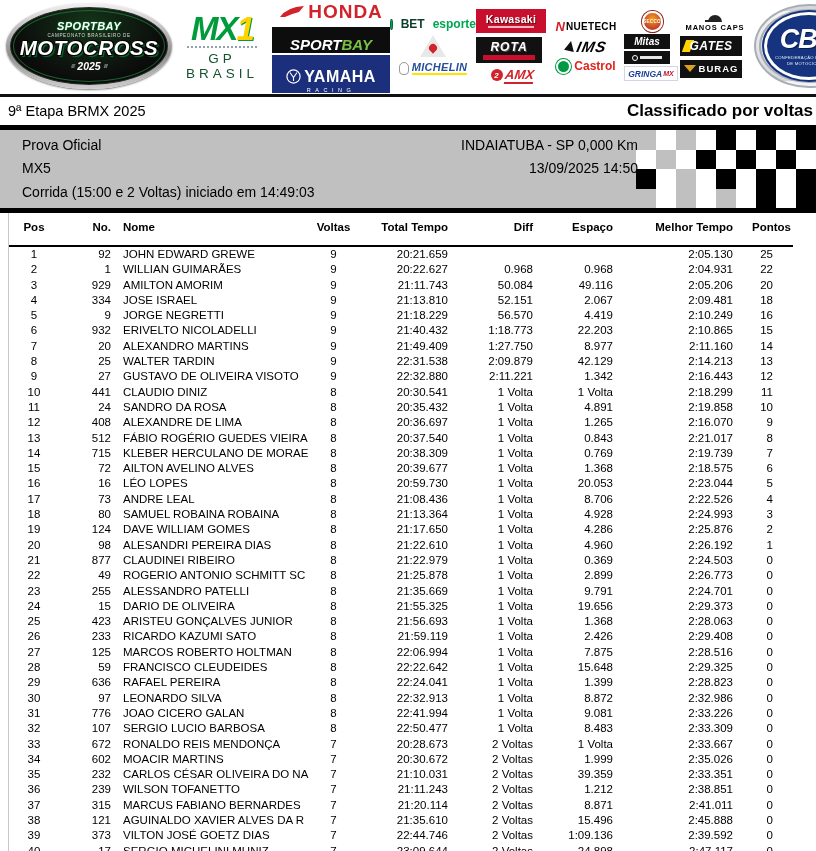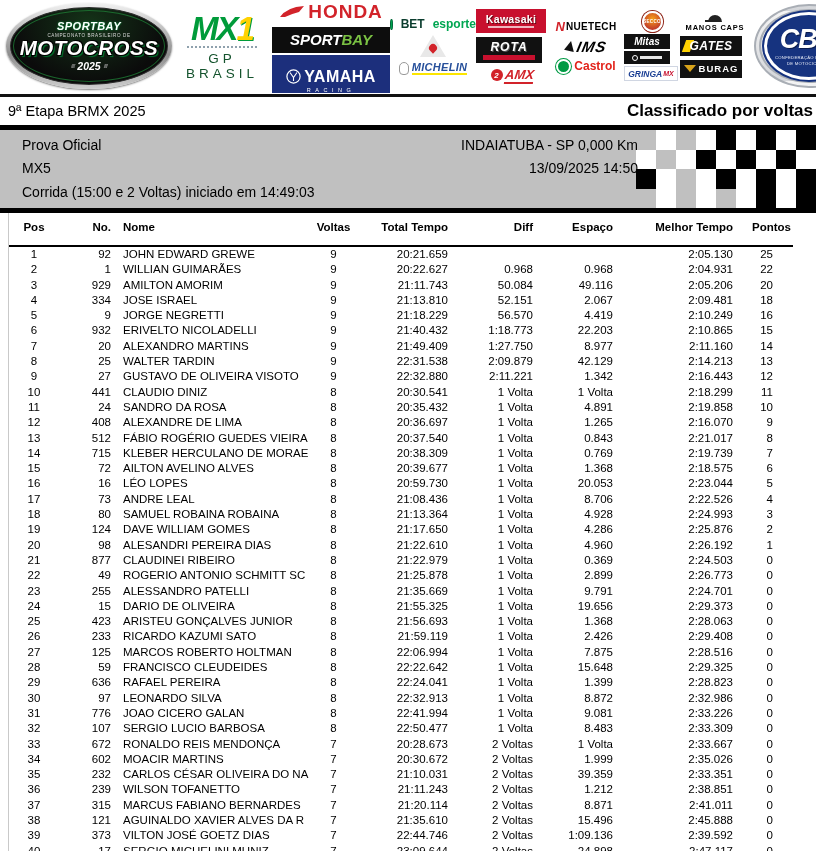--- a/index.html
+++ b/index.html
@@ -46,21 +46,21 @@
     letter-spacing:-2px; }
   .mx1-main .mx { color:#009b3a; }
   .mx1-main .one { color:#ffd200; text-shadow:1px 1px 0 #009b3a; }
   .mx1-dots { border-bottom:2px dotted #8fa1ad; width:70%; margin:1px auto 3px; }
   .mx1-sub { font-weight:normal; font-size:13.5px; color:#14532d; letter-spacing:4px; }
 
   
   .honda-stack { width:118px; display:flex; flex-direction:column; gap:2px; }
   .honda-row { display:flex; align-items:center; justify-content:center; gap:3px; height:25px; }
   .honda-word { color:#d2232a; font-weight:bold; font-size:19px; letter-spacing:1px; }
-  .sportbay-box { background:#0d0d0d; height:26px; display:flex; align-items:center;
+  .sportbay-box { background:#0d0d0d; height:26px; display:flex; align-items:flex-end;
     justify-content:center; font-style:italic; font-weight:bold; font-size:15px; }
   .sportbay-box .sp { color:#fff; } .sportbay-box .bay { color:#7ac143; }
   .yamaha-box { background:#1c2f7c; height:38px; display:flex; flex-direction:column;
     align-items:center; justify-content:flex-end; }
   .yamaha-row { display:flex; align-items:center; gap:3px; }
   .yamaha-word { color:#fff; font-weight:bold; font-size:16px; letter-spacing:.5px; }
   .yamaha-sub { color:#fff; font-size:5.5px; letter-spacing:4.5px; margin-top:1px; }
 
   
   .sp-col { display:flex; flex-direction:column; justify-content:center; gap:4px; height:92px; }

